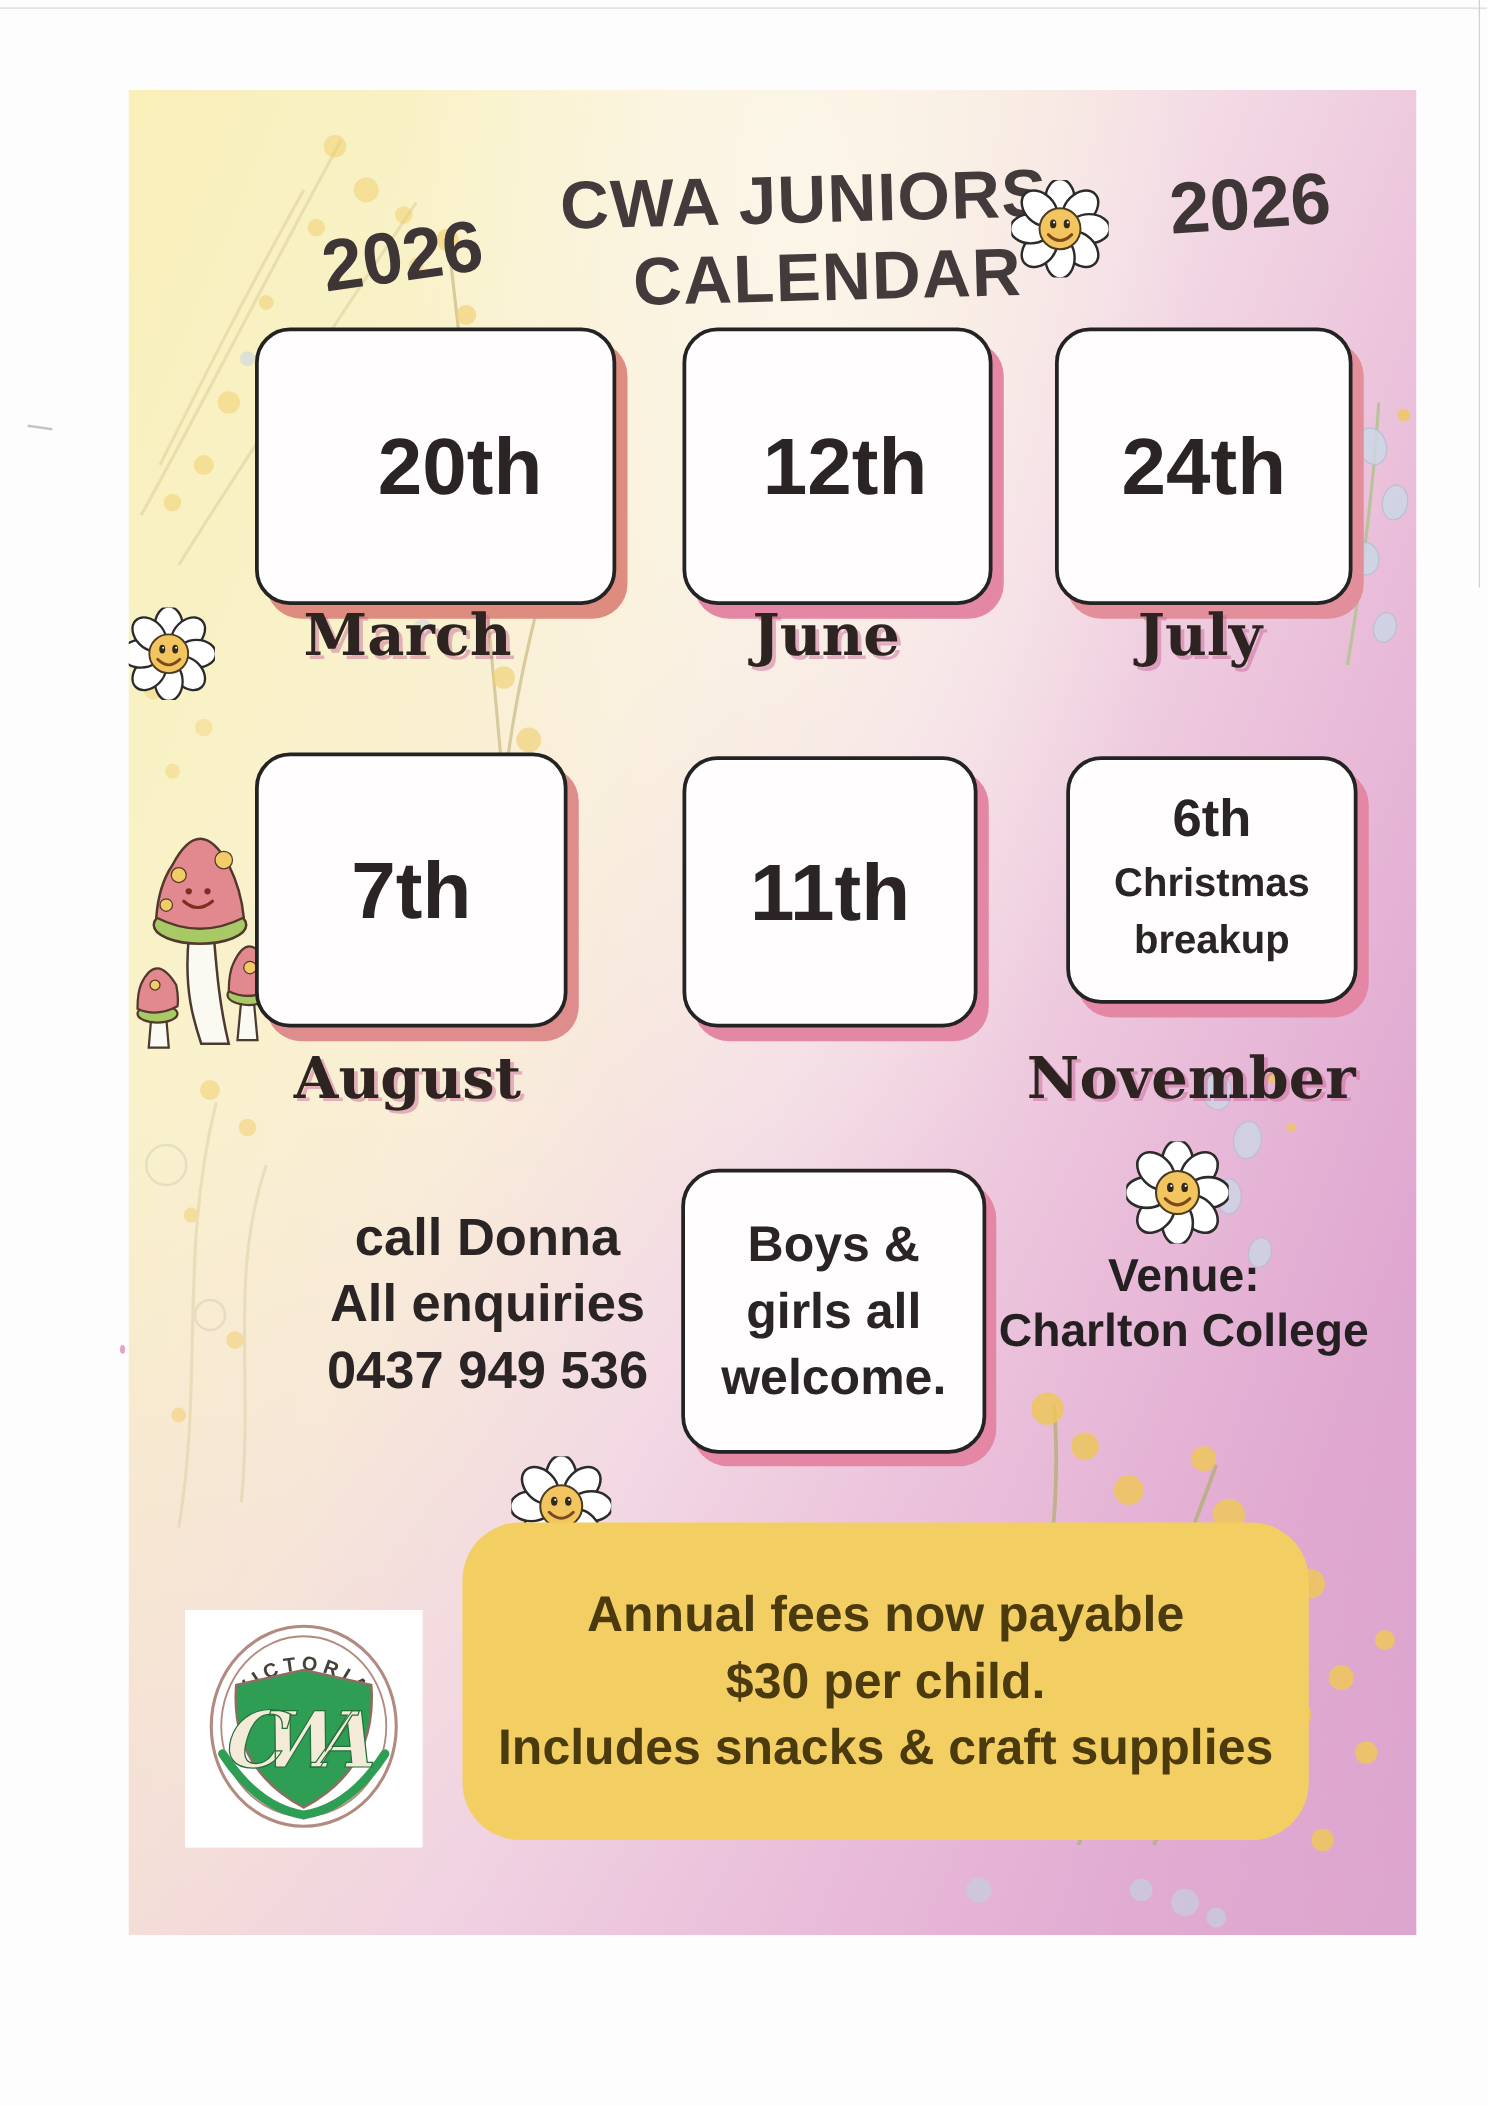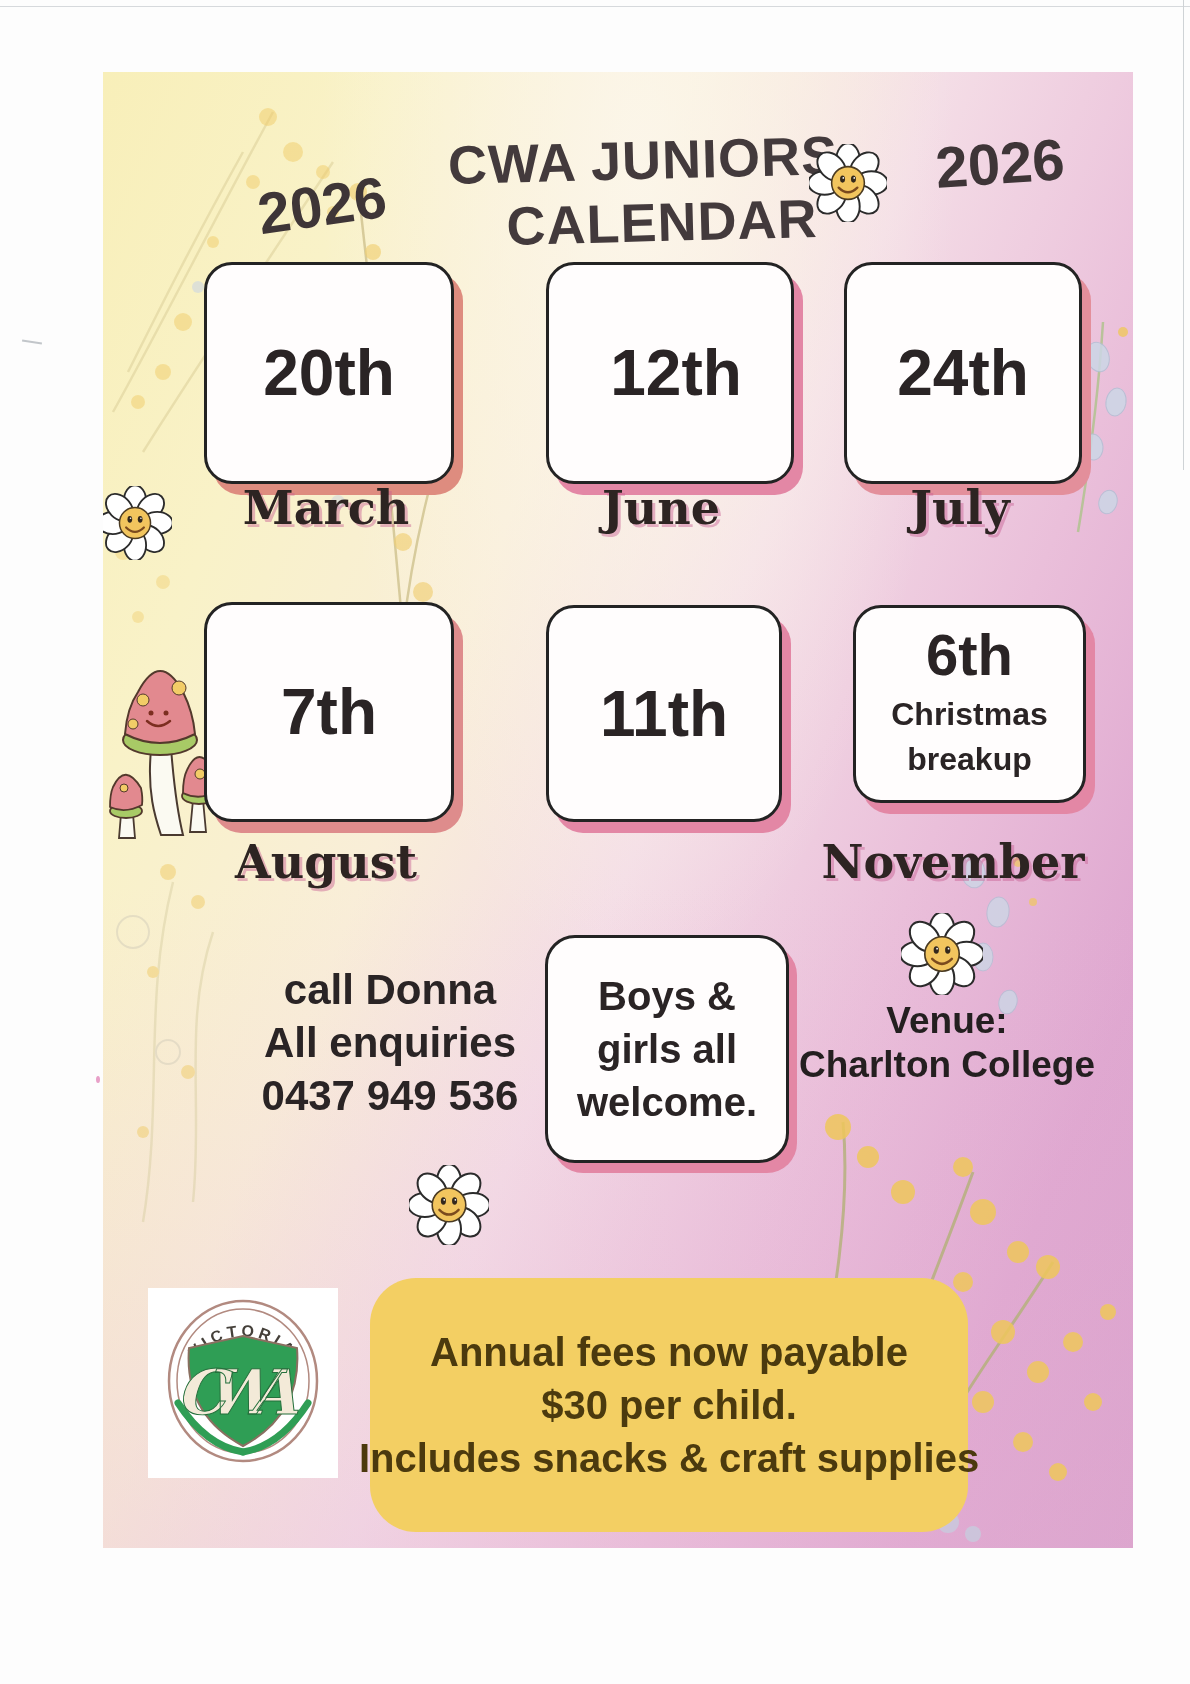--- a/index.html
+++ b/index.html
@@ -26,47 +26,47 @@
   .title-line{color:#433a3c;font-weight:bold;font-size:54px;letter-spacing:1px;white-space:nowrap;}
   .t1{left:540px;top:88px;transform:translate(-50%,-50%) rotate(-1.5deg);}
   .t2{left:559px;top:150px;transform:translate(-50%,-50%) rotate(-1.5deg);}
   .year{color:#3e3537;font-weight:bold;font-size:58px;white-space:nowrap;}
   .year-left{left:219px;top:133px;transform:translate(-50%,-50%) rotate(-8deg);}
   .year-right{left:897px;top:91px;transform:translate(-50%,-50%) rotate(-4deg);}
 
   
   .card{position:absolute;background:#fffdfd;border:3px solid #232323;border-radius:28px;
         display:flex;flex-direction:column;align-items:center;justify-content:center;}
-  .c1{left:101px;top:190px;width:244px;height:216px;box-shadow:9px 11px 0 #de8c7f;}
+  .c1{left:101px;top:190px;width:244px;height:216px;box-shadow:9px 11px 0 #de8c7f;padding-left:39px;}
   .c2{left:443px;top:190px;width:230px;height:216px;box-shadow:9px 11px 0 #e387a5;padding-left:12px;}
   .c3{left:741px;top:190px;width:232px;height:216px;box-shadow:9px 11px 0 #e38f9b;}
   .c4{left:101px;top:530px;width:244px;height:214px;box-shadow:9px 11px 0 #de8c8c;}
   .c5{left:443px;top:533px;width:230px;height:211px;box-shadow:9px 11px 0 #e387a5;}
   .c6{left:750px;top:533px;width:227px;height:192px;box-shadow:9px 11px 0 #e387a5;}
   .day{font-size:64px;font-weight:bold;color:#2a2425;line-height:1;}
-  .c6 .day{font-size:58px;}
+  .c6 .day{font-size:42px;}
   .note{font-size:32px;font-weight:bold;line-height:1.4;color:#2a2425;text-align:center;margin-top:8px;}
 
   
   .month{position:absolute;font-family:"DejaVu Serif",serif;font-weight:bold;font-size:46px;
          color:#2d2422;line-height:1;white-space:nowrap;transform:translateX(-50%);
          text-shadow:3px 3px 0 rgba(199,95,147,.45);}
   .m1{left:223px;top:413px;} .m2{left:558px;top:413px;} .m3{left:857px;top:413px;}
   .m4{left:223px;top:767px;} .m5{left:558px;top:767px;} .m6{left:850px;top:767px;}
 
   
   .enquiries{left:287px;top:891px;transform:translateX(-50%);text-align:center;
              font-size:42px;font-weight:bold;line-height:53px;color:#2a2425;white-space:nowrap;}
   .welcome-card{left:442px;top:863px;width:238px;height:222px;background:#fffdfd;
                 border:3px solid #232323;border-radius:30px;box-shadow:8px 10px 0 #e387a5;
                 display:flex;flex-direction:column;align-items:center;justify-content:center;
                 font-size:40px;font-weight:bold;line-height:53px;color:#2a2425;text-align:center;}
   .venue{left:844px;top:927px;transform:translateX(-50%);text-align:center;
          font-size:37px;font-weight:bold;line-height:44px;color:#241f20;white-space:nowrap;}
-  .fees{left:267px;top:1206px;width:598px;height:254px;background:#f3cf63;border-radius:46px;
+  .fees{left:267px;top:1146px;width:677px;height:254px;background:#f3cf63;border-radius:46px;
         display:flex;flex-direction:column;align-items:center;justify-content:center;
         font-size:40px;font-weight:bold;line-height:53px;color:#4b3a0e;text-align:center;white-space:nowrap;}
   .logo-box{left:45px;top:1216px;width:190px;height:190px;background:#ffffff;}
 
   .daisy{position:absolute;}
 </style>
 </head>
 <body>
 
 <div class="page">

